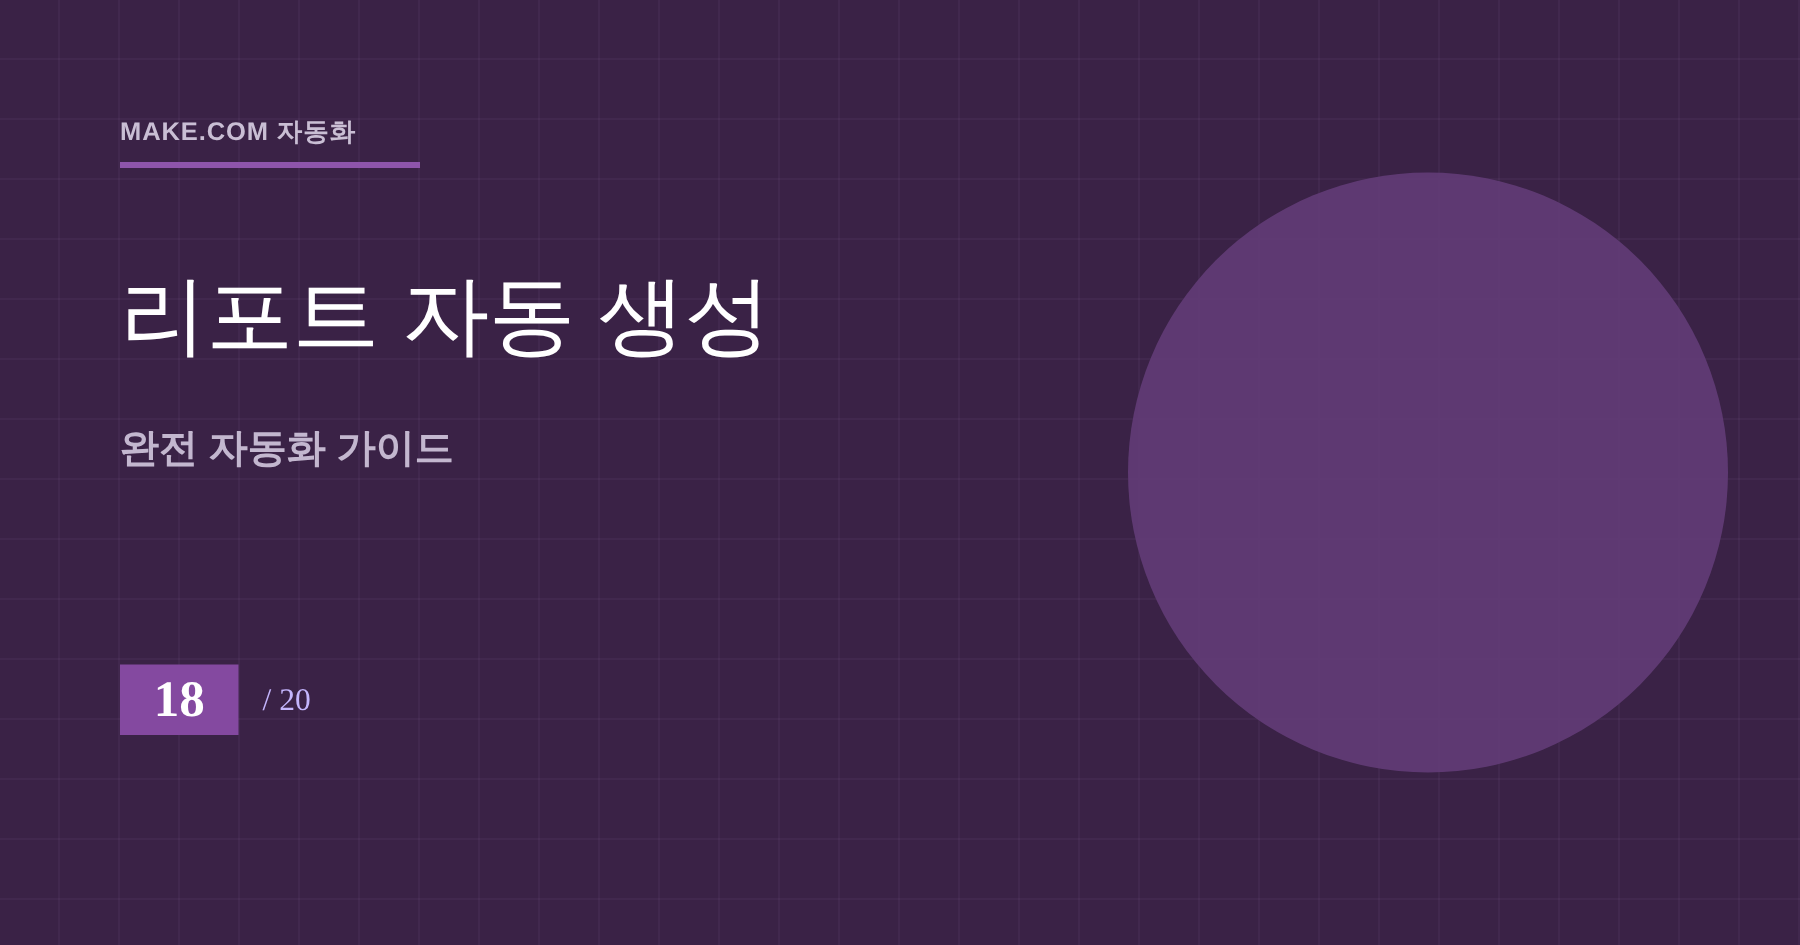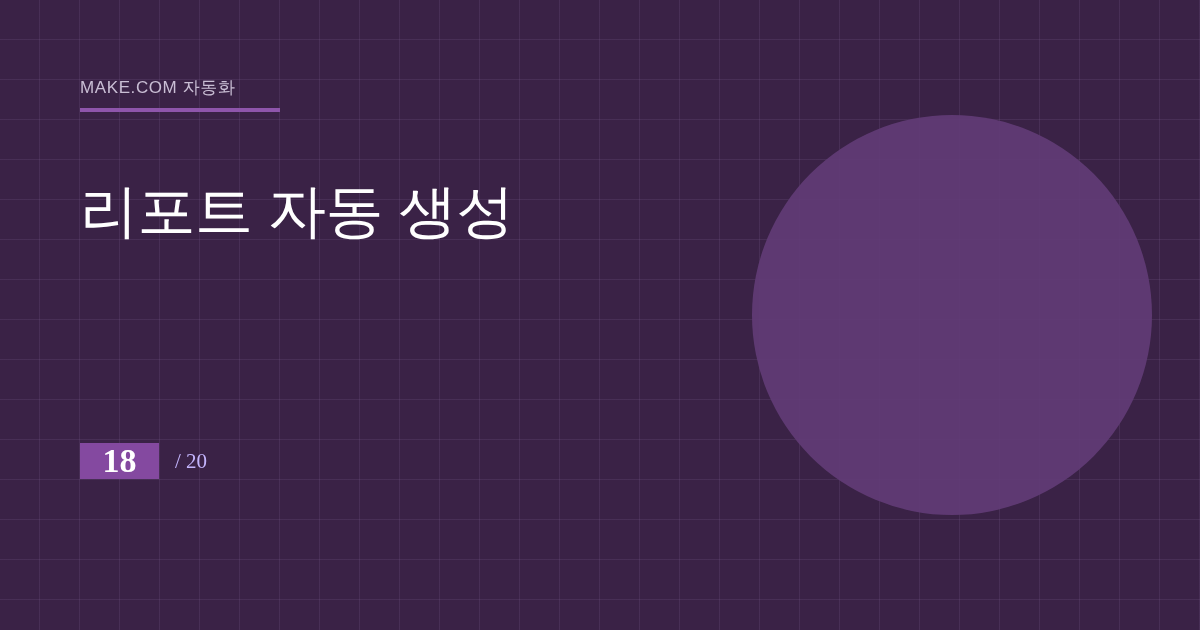--- a/index.html
+++ b/index.html
@@ -53,21 +53,21 @@
     height: 100%;
   }
 
   .eyebrow-block {
     position: absolute;
     top: 78px;
     left: 0;
   }
   .eyebrow {
     font-size: 17px;
-    font-weight: normal;
+    font-weight: bold;
     letter-spacing: 0.6px;
     color: #c9bed4;
     line-height: 1.2;
     white-space: nowrap;
   }
   .accent-bar {
     margin-top: 10px;
     width: 200px;
     height: 4px;
     background-color: #8e55ab;
@@ -104,21 +104,21 @@
     top: 443px;
     left: 0;
     display: flex;
     align-items: center;
   }
   .page-current {
     display: flex;
     align-items: center;
     justify-content: center;
     min-width: 79px;
-    height: 36px;
+    height: 47px;
     padding: 0 10px;
     background-color: #8449a0;
     color: #ffffff;
     font-family: "Liberation Serif", "DejaVu Serif", serif;
     font-size: 34px;
     font-weight: bold;
     line-height: 1;
   }
   .page-total {
     margin-left: 16px;
@@ -141,20 +141,21 @@
 
   <div class="content">
 
     <div class="eyebrow-block">
       <div class="eyebrow">MAKE.COM 자동화</div>
       <div class="accent-bar"></div>
     </div>
 
     <h1 class="title">리포트 자동 생성</h1>
 
+    <p class="subtitle">완전 자동화 가이드</p>
 
     <div class="page-counter">
       <div class="page-current">18</div>
       <div class="page-total">/ 20</div>
     </div>
 
   </div>
 </div>
 
 </body></html>

